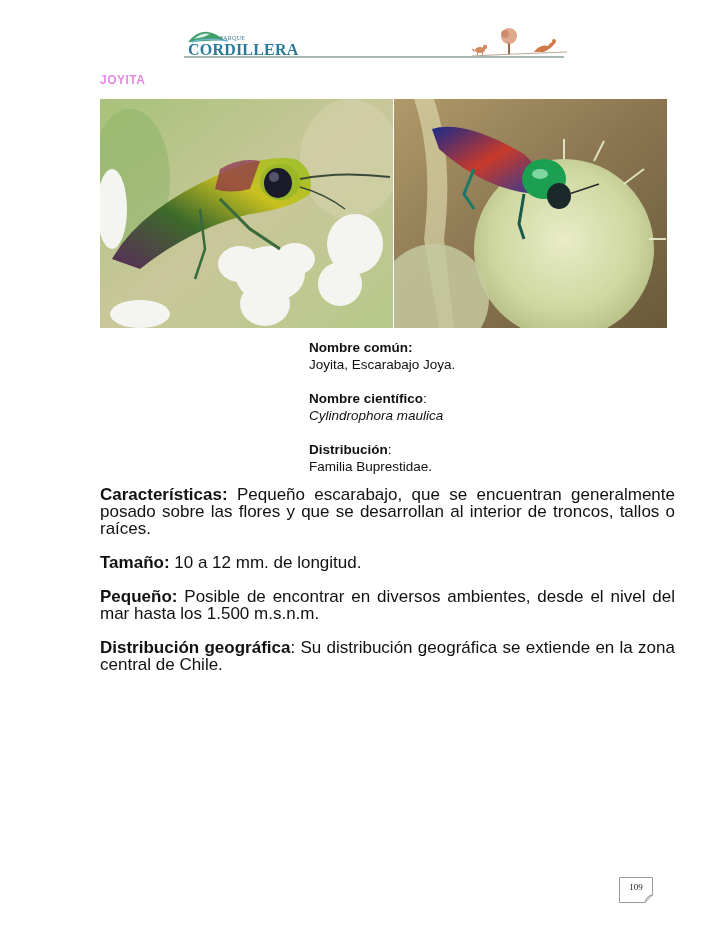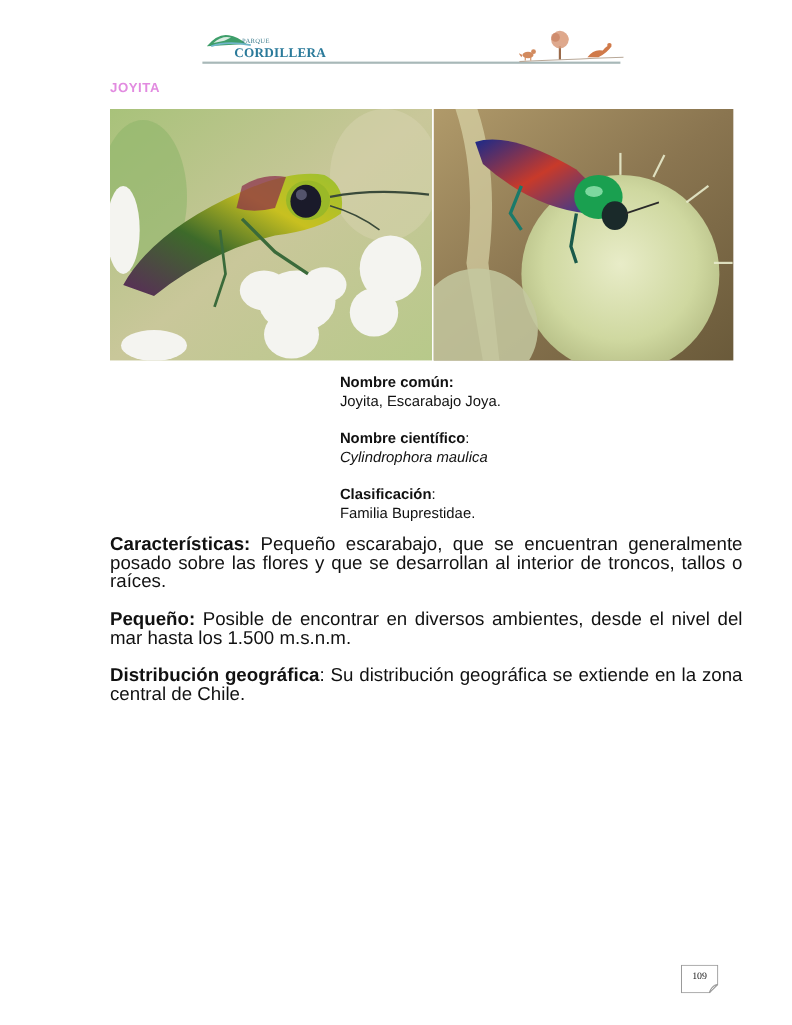--- a/index.html
+++ b/index.html
@@ -4,21 +4,21 @@
   <style>
     html, body { margin: 0; padding: 0; background: #ffffff; }
     body { width: 720px; height: 932px; position: relative; overflow: hidden;
            font-family: "Liberation Sans", sans-serif; color: #111; }
     .header { position: absolute; left: 180px; top: 22px; width: 385px; height: 40px; }
     .logo { position: absolute; left: 4px; top: 4px; width: 80px; height: 32px; }
     .logo-mountain { position: absolute; left: 4px; top: 2px; width: 44px; height: 16px; }
     .logo-parque { position: absolute; left: 36px; top: 9px; font-family: "Liberation Serif", serif;
                    font-size: 6px; color: #3a7b8c; letter-spacing: 0.3px; }
     .logo-cordillera { position: absolute; left: 4px; top: 15px; font-family: "Liberation Serif", serif;
-                       font-size: 12px; font-weight: bold; color: #2a7a9a; letter-spacing: 0.2px; margin-left: 25px; }
+                       font-size: 16px; font-weight: bold; color: #2a7a9a; letter-spacing: 0.2px; }
     .header-line { position: absolute; left: 4px; top: 34px; width: 380px; height: 1.5px; background: #a8b8b8; }
     .header-deco { position: absolute; left: 292px; top: 4px; width: 95px; height: 32px; }
     .title { position: absolute; left: 100px; top: 73px; font-size: 12px; font-weight: bold; color: #e28be0; letter-spacing: 0.5px; }
     .photo { position: absolute; top: 99px; height: 229px; overflow: hidden; }
     .photo1 { left: 100px; width: 293px; }
     .photo2 { left: 394px; width: 273px; }
     .photo svg { display: block; width: 100%; height: 100%; }
     .info { position: absolute; left: 309px; top: 339px; font-size: 13.5px; line-height: 17px; }
     .info .block { margin-bottom: 17px; }
     .info .label { font-weight: bold; }
@@ -151,27 +151,28 @@
 <div class="info">
   <div class="block">
     <div class="label">Nombre común:</div>
     <div>Joyita, Escarabajo Joya.</div>
   </div>
   <div class="block">
     <div><span class="label">Nombre científico</span><span>:</span></div>
     <div class="sci">Cylindrophora maulica</div>
   </div>
   <div class="block">
-    <div><span class="label">Clasificación</span><span>:</span></div>
+    <div><span class="label">Distribución</span><span>:</span></div>
     <div>Familia Buprestidae.</div>
   </div>
 </div>
 
 <div class="body-text">
   <p><b>Características:</b><span> Pequeño escarabajo, que se encuentran generalmente posado sobre las flores y que se desarrollan al interior de troncos, tallos o raíces.</span></p>
+  <p><b>Tamaño:</b><span> 10 a 12 mm. de longitud.</span></p>
   <p><b>Pequeño:</b><span> Posible de encontrar en diversos ambientes, desde el nivel del mar hasta los 1.500 m.s.n.m.</span></p>
   <p><b>Distribución geográfica</b><span>: Su distribución geográfica se extiende en la zona central de Chile.</span></p>
 </div>
 
 <div class="page-num">
   <svg width="34" height="26" viewBox="0 0 34 26">
     <path d="M0.5 0.5 L33.5 0.5 L33.5 18 L26 25.5 L0.5 25.5 Z" fill="#ffffff" stroke="#9a9a9a" stroke-width="1"></path>
     <path d="M33.5 18 Q28 18 26 25.5 Q27 20 33.5 18 Z" fill="#d8d8d8" stroke="#9a9a9a" stroke-width="0.8"></path>
   </svg>
   <div class="page-num-text">109</div>

